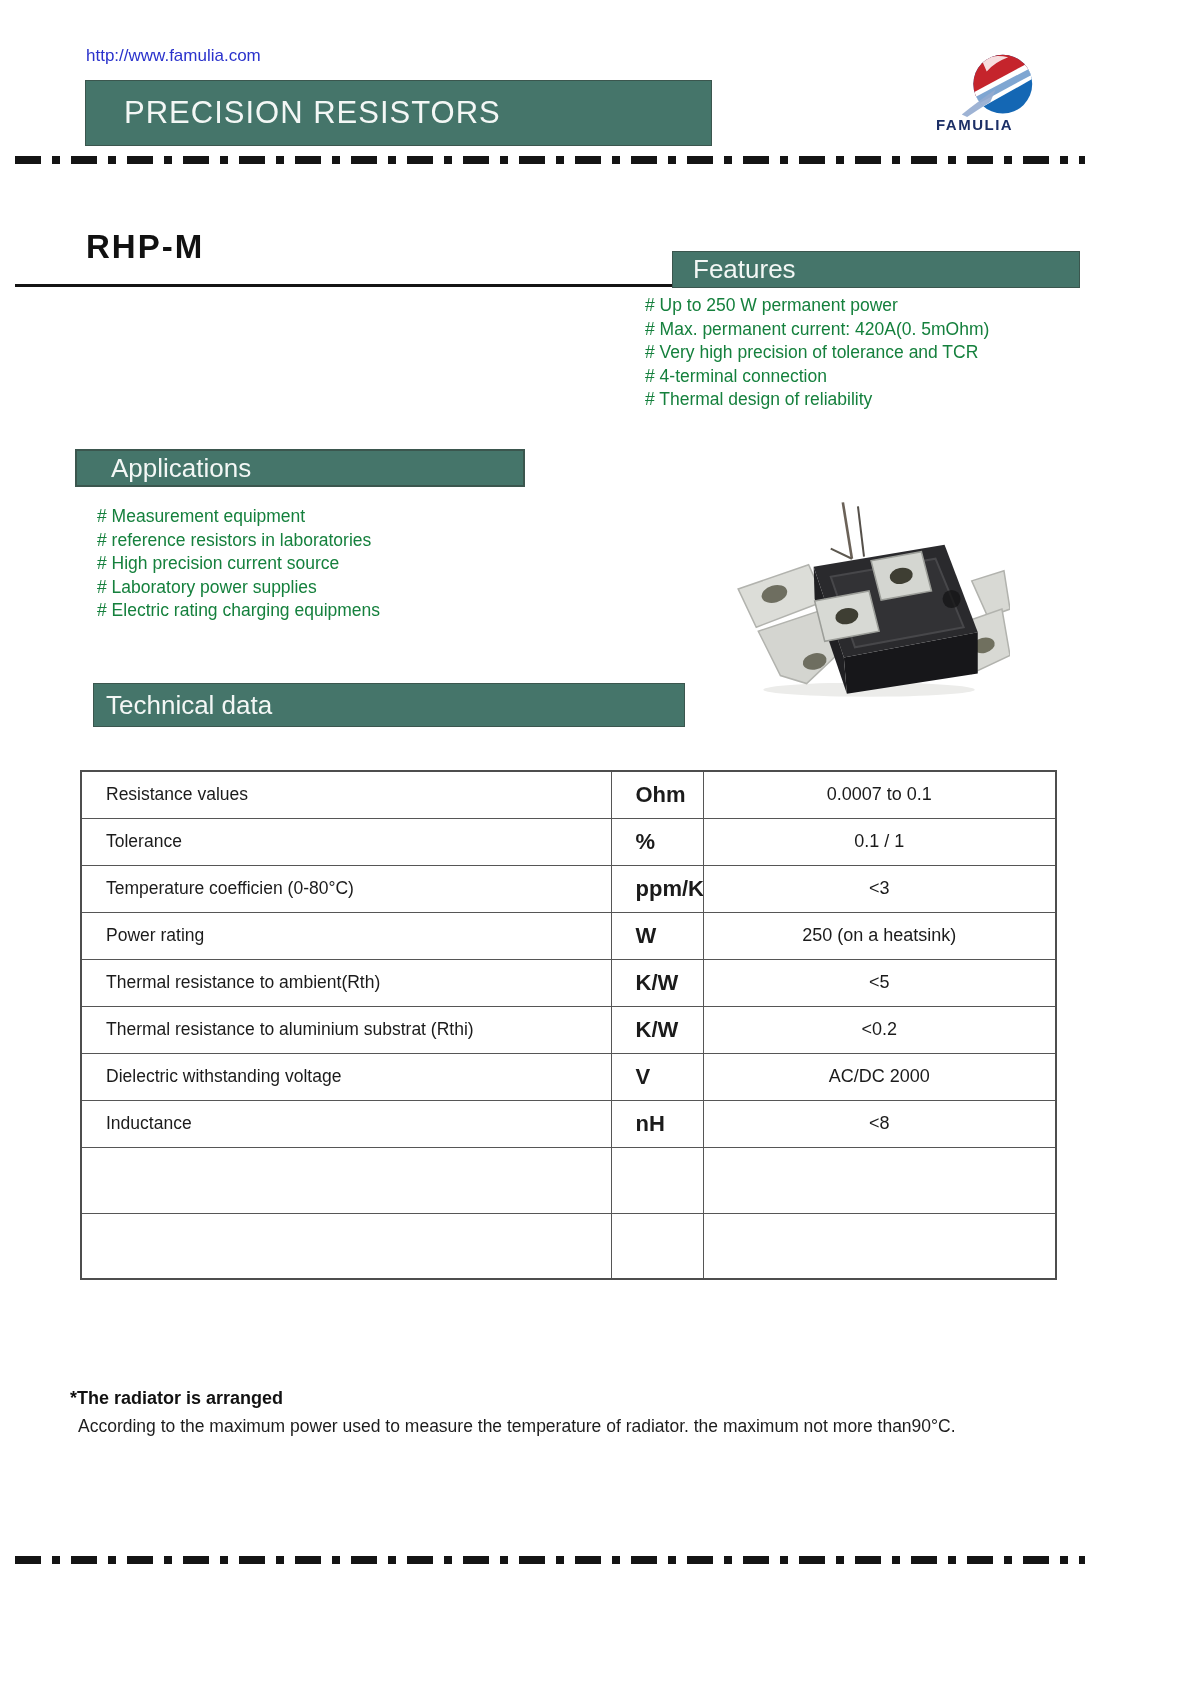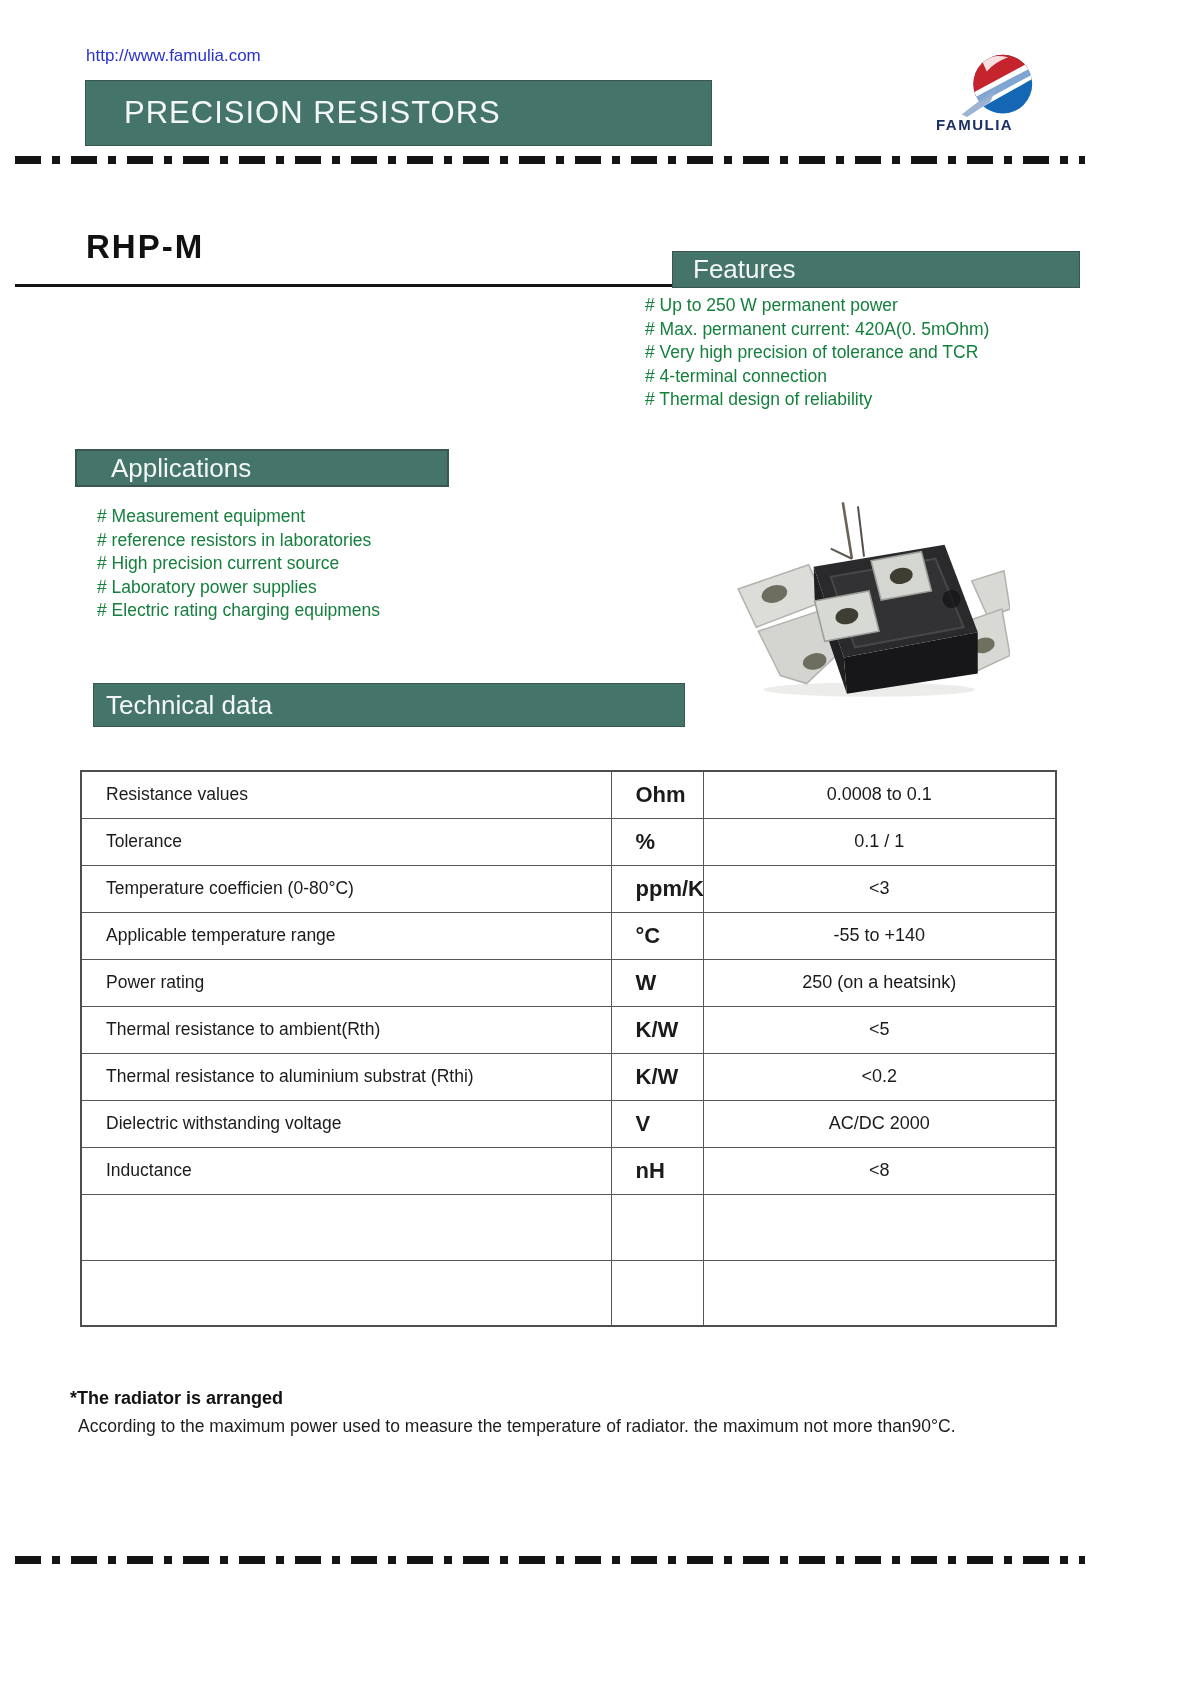--- a/index.html
+++ b/index.html
@@ -28,21 +28,21 @@
 
   
   .model-name{position:absolute;left:86px;top:228px;font-size:33px;font-weight:bold;letter-spacing:2px;color:#111;}
   .model-underline{position:absolute;left:15px;top:284px;width:658px;height:3px;background:#141414;}
   .sec-bar{
     position:absolute;background:var(--green,#45756a);box-sizing:border-box;
     display:flex;align-items:center;color:#f3f7f5;font-size:26px;
     border:1px solid #3b564e;
   }
   #features-bar{left:672px;top:251px;width:408px;height:37px;padding-left:20px;}
-  #applications-bar{left:75px;top:449px;width:374px;height:38px;padding-left:34px;border-width:2px;}
+  #applications-bar{left:75px;top:449px;width:450px;height:38px;padding-left:34px;border-width:2px;}
   #technical-bar{left:75px;top:683px;width:592px;height:44px;padding-left:12px;margin-left:18px;}
 
   
   .hash-list{position:absolute;font-size:17.5px;color:#15803d;}
   .hash-list .li{line-height:23.5px;white-space:nowrap;}
   #features-list{left:645px;top:294px;}
   #applications-list{left:97px;top:505px;}
 
   
   .product-photo{position:absolute;left:718px;top:496px;width:292px;height:202px;}
@@ -161,36 +161,31 @@
   <table class="tech-table">
     <colgroup>
         <col style="width:530px">
         <col style="width:92px">
         <col style="width:353px">
       </colgroup>
     <tbody>
         <tr>
           <td class="td-label">Resistance values</td>
           <td class="td-unit">Ohm</td>
-          <td class="td-value">0.0008 to 0.1</td>
+          <td class="td-value">0.0007 to 0.1</td>
         </tr>
         <tr>
           <td class="td-label">Tolerance</td>
           <td class="td-unit">%</td>
           <td class="td-value">0.1 / 1</td>
         </tr>
         <tr>
           <td class="td-label">Temperature coefficien (0-80°C)</td>
           <td class="td-unit">ppm/K</td>
           <td class="td-value">&lt;3</td>
-        </tr>
-        <tr>
-          <td class="td-label">Applicable temperature range</td>
-          <td class="td-unit">°C</td>
-          <td class="td-value">-55 to +140</td>
         </tr>
         <tr>
           <td class="td-label">Power rating</td>
           <td class="td-unit">W</td>
           <td class="td-value">250 (on a heatsink)</td>
         </tr>
         <tr>
           <td class="td-label">Thermal resistance to ambient(Rth)</td>
           <td class="td-unit">K/W</td>
           <td class="td-value">&lt;5</td>

